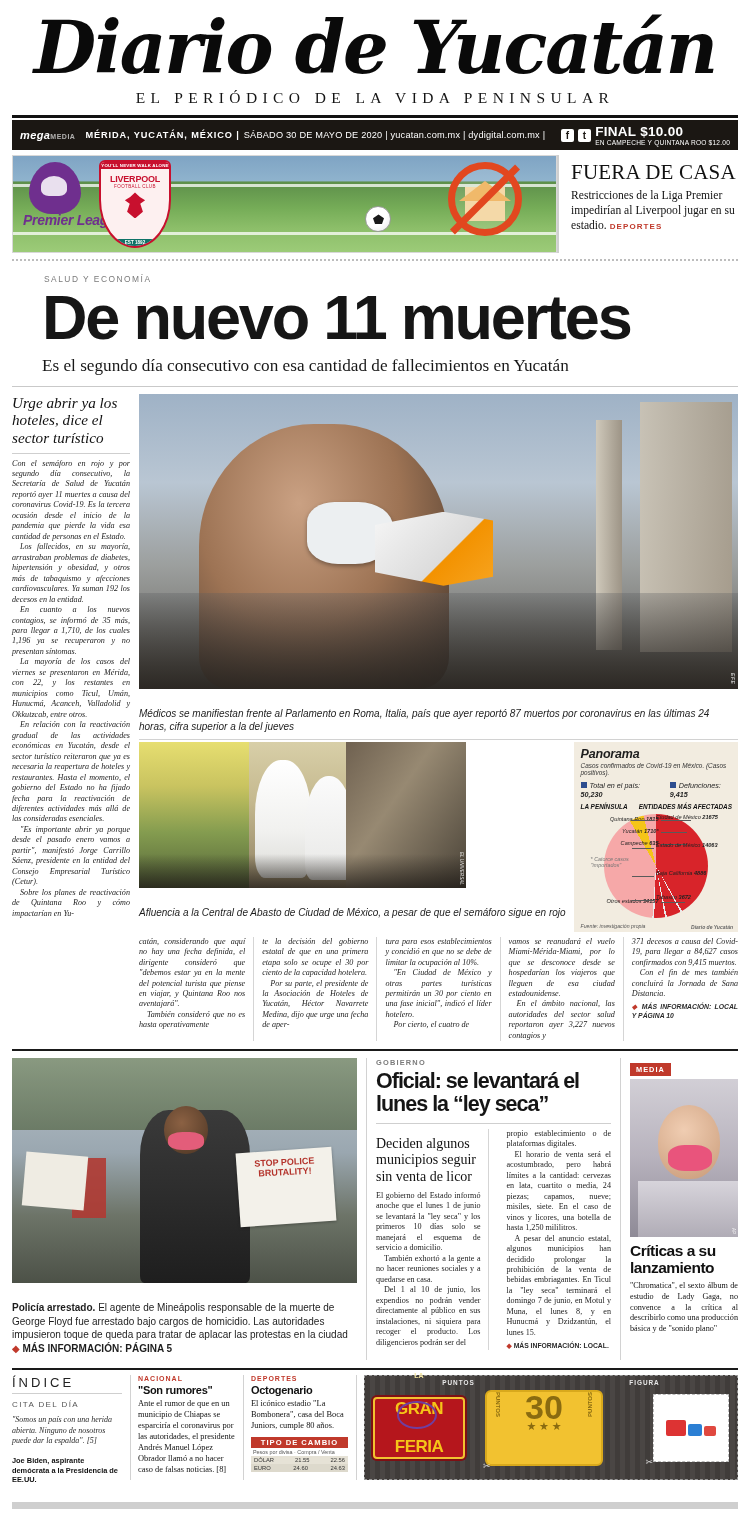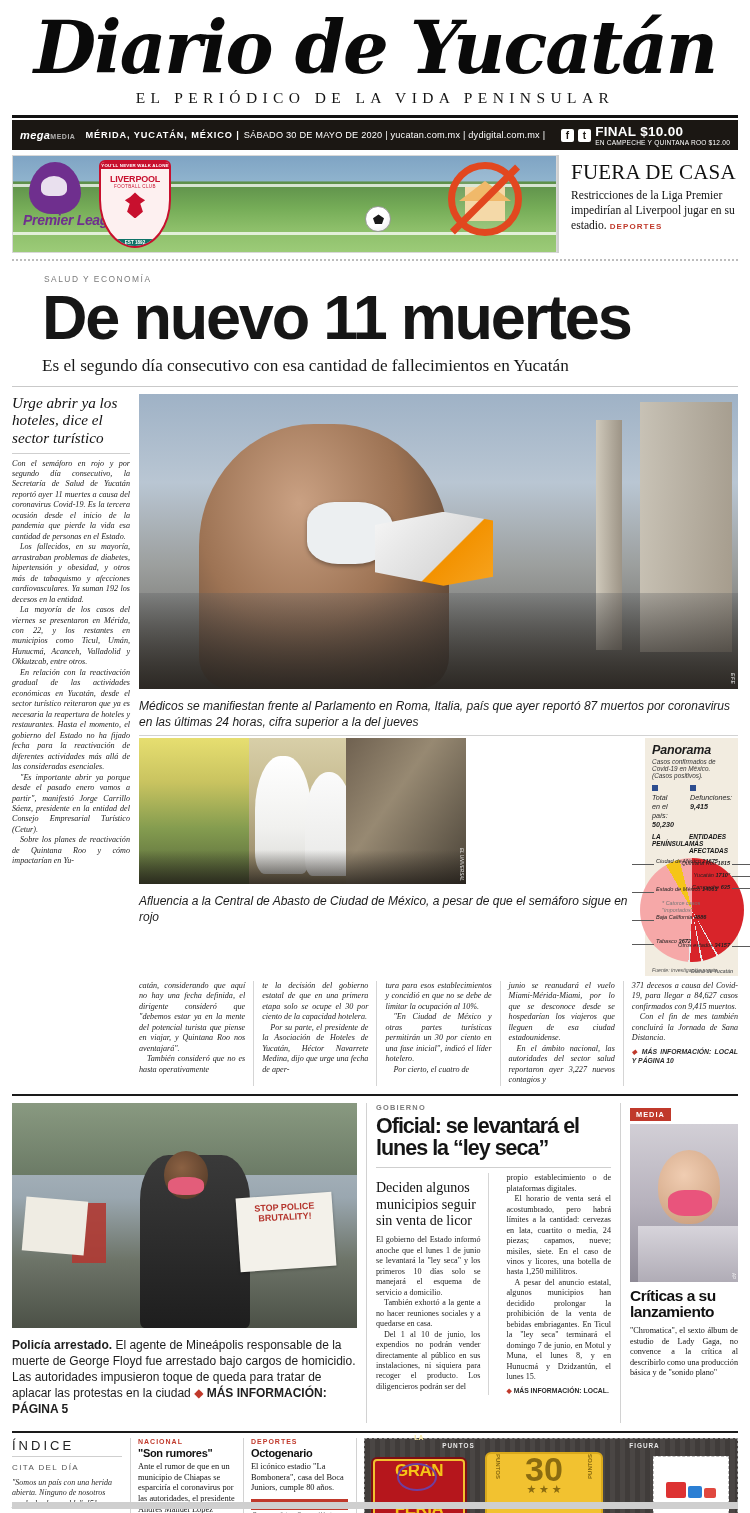--- a/index.html
+++ b/index.html
@@ -194,22 +194,22 @@
   .pm-crowd {
     position: absolute; left: 0; bottom: 0; width: 100%; height: 96px;
     background: linear-gradient(to top, rgba(40,36,32,.92), rgba(90,92,96,.3));
   }
   .pm-credit {
     position: absolute; right: 2px; bottom: 4px; color: #fff; font-size: 5px;
     font-family: "Liberation Sans", sans-serif; letter-spacing: .6px; opacity: .9;
     writing-mode: vertical-rl;
   }
   .caption {
-    font-family: "Liberation Sans", sans-serif; font-size: 12px; line-height: 1.35;
-    padding: 9px 0 5px 0; color: #1d1d1d;
+    font-family: "Liberation Sans", sans-serif; font-size: 10px; line-height: 1.35;
+    padding: 18px 0 5px 0; color: #1d1d1d;
   }
   .cap-rule { height: 1px; background: #d2d2d2; }
 
   
   .row2 { display: flex; gap: 8px; margin-top: 2px; }
   .photo-market {
     width: 327px; height: 146px; position: relative; overflow: hidden;
     background: linear-gradient(to bottom, #d8cfa8 0%, #c5b98f 40%, #8d7f63 100%);
   }
   .mk-stall { position: absolute; left: 0; top: 0; width: 110px; height: 146px;
@@ -473,20 +473,21 @@
   <div class="subhead">Es el segundo día consecutivo con esa cantidad de fallecimientos en Yucatán</div>
   <div class="head-rule"></div>
 
   <div class="main-grid">
     <div class="col-left">
       <div class="lead-title">Urge abrir ya los hoteles, dice el sector turístico</div>
       <div class="thin-rule"></div>
       <div class="body-text">
         <p>Con el semáforo en rojo y por segundo día consecutivo, la Secretaría de Salud de Yucatán reportó ayer 11 muertes a causa del coronavirus Covid-19. Es la tercera ocasión desde el inicio de la pandemia que pierde la vida esa cantidad de personas en el Estado.</p>
         <p>Los fallecidos, en su mayoría, arrastraban problemas de diabetes, hipertensión y obesidad, y otros más de tabaquismo y afecciones cardiovasculares. Ya suman 192 los decesos en la entidad.</p>
+        <p>En cuanto a los nuevos contagios, se informó de 35 más, para llegar a 1,710, de los cuales 1,196 ya se recuperaron y no presentan síntomas.</p>
         <p>La mayoría de los casos del viernes se presentaron en Mérida, con 22, y los restantes en municipios como Ticul, Umán, Hunucmá, Acanceh, Valladolid y Okkutzcab, entre otros.</p>
         <p>En relación con la reactivación gradual de las actividades económicas en Yucatán, desde el sector turístico reiteraron que ya es necesaria la reapertura de hoteles y restaurantes. Hasta el momento, el gobierno del Estado no ha fijado fecha para la reactivación de diferentes actividades más allá de las consideradas esenciales.</p>
         <p>"Es importante abrir ya porque desde el pasado enero vamos a partir", manifestó Jorge Carrillo Sáenz, presidente en la entidad del Consejo Empresarial Turístico (Cetur).</p>
         <p>Sobre los planes de reactivación de Quintana Roo y cómo impactarían en Yu-</p>
       </div>
     </div>
 
     <div class="col-right">
       <div class="photo-main">
         <div class="pm-sky"></div>
@@ -593,21 +594,21 @@
         <div class="body-text col-sep">
           <p>te la decisión del gobierno estatal de que en una primera etapa solo se ocupe el 30 por ciento de la capacidad hotelera.</p>
           <p>Por su parte, el presidente de la Asociación de Hoteles de Yucatán, Héctor Navarrete Medina, dijo que urge una fecha de aper-</p>
         </div>
         <div class="body-text col-sep">
           <p>tura para esos establecimientos y concidió en que no se debe de limitar la ocupación al 10%.</p>
           <p>"En Ciudad de México y otras partes turísticas permitirán un 30 por ciento en una fase inicial", indicó el líder hotelero.</p>
           <p>Por cierto, el cuatro de</p>
         </div>
         <div class="body-text col-sep">
-          <p>junio se reanudará el vuelo Miami-Mérida-Miami, por lo que se desconoce desde se hospedarían los viajeros que lleguen de esa ciudad estadounidense.</p>
+          <p>vamos se reanudará el vuelo Miami-Mérida-Miami, por lo que se desconoce desde se hospedarían los viajeros que lleguen de esa ciudad estadounidense.</p>
           <p>En el ámbito nacional, las autoridades del sector salud reportaron ayer 3,227 nuevos contagios y</p>
         </div>
         <div class="body-text col-sep">
           <p>371 decesos a causa del Covid-19, para llegar a 84,627 casos confirmados con 9,415 muertos.</p>
           <p>Con el fin de mes también concluirá la Jornada de Sana Distancia.</p>
           <div class="more">
             <span class="arrow">◆</span>
             <span>MÁS INFORMACIÓN:</span>
             <span>LOCAL Y PÁGINA 10</span>
           </div>

